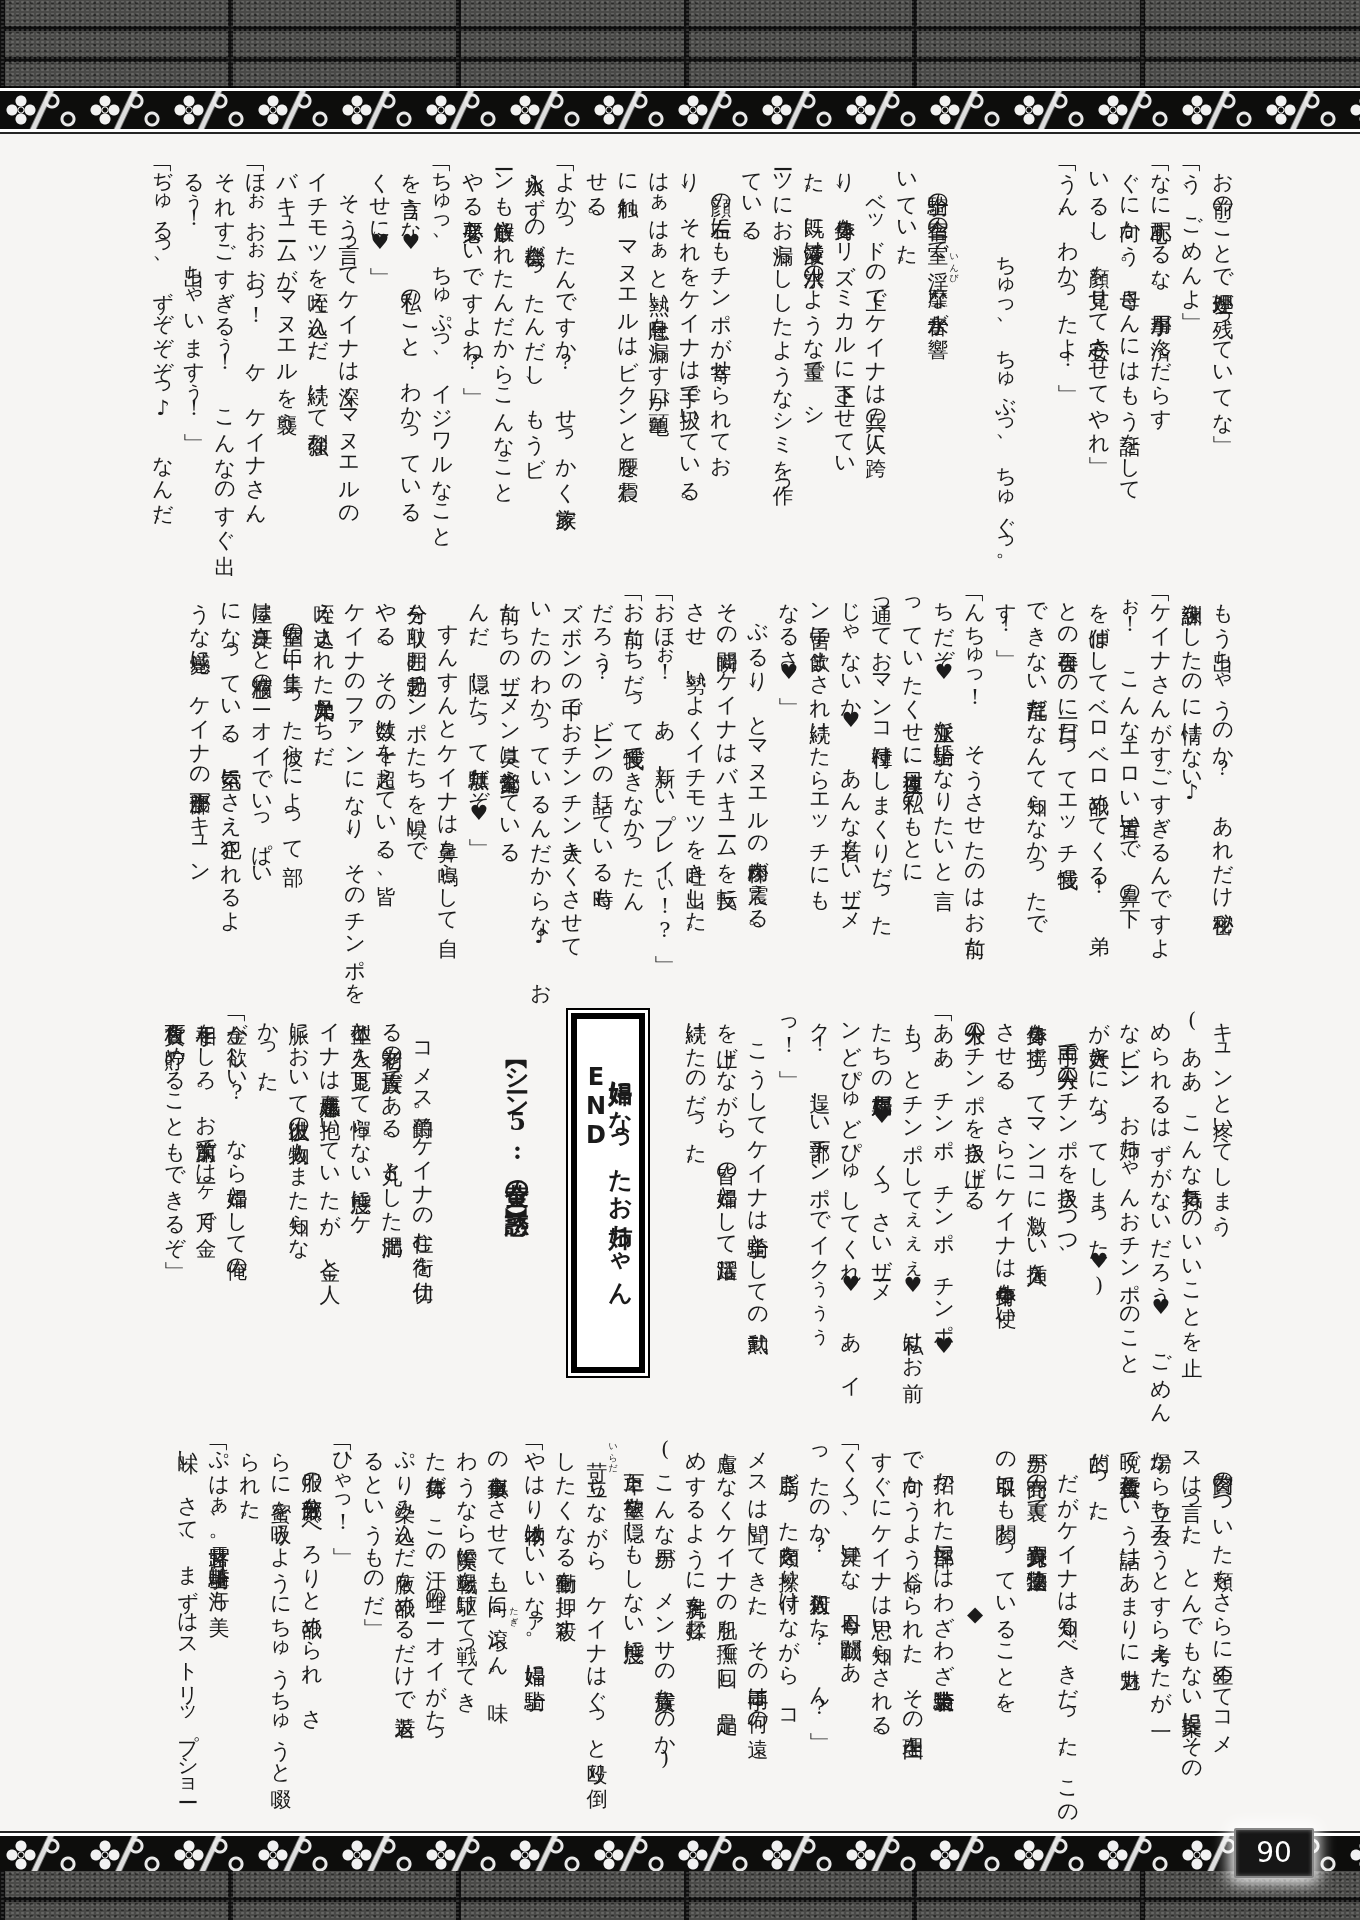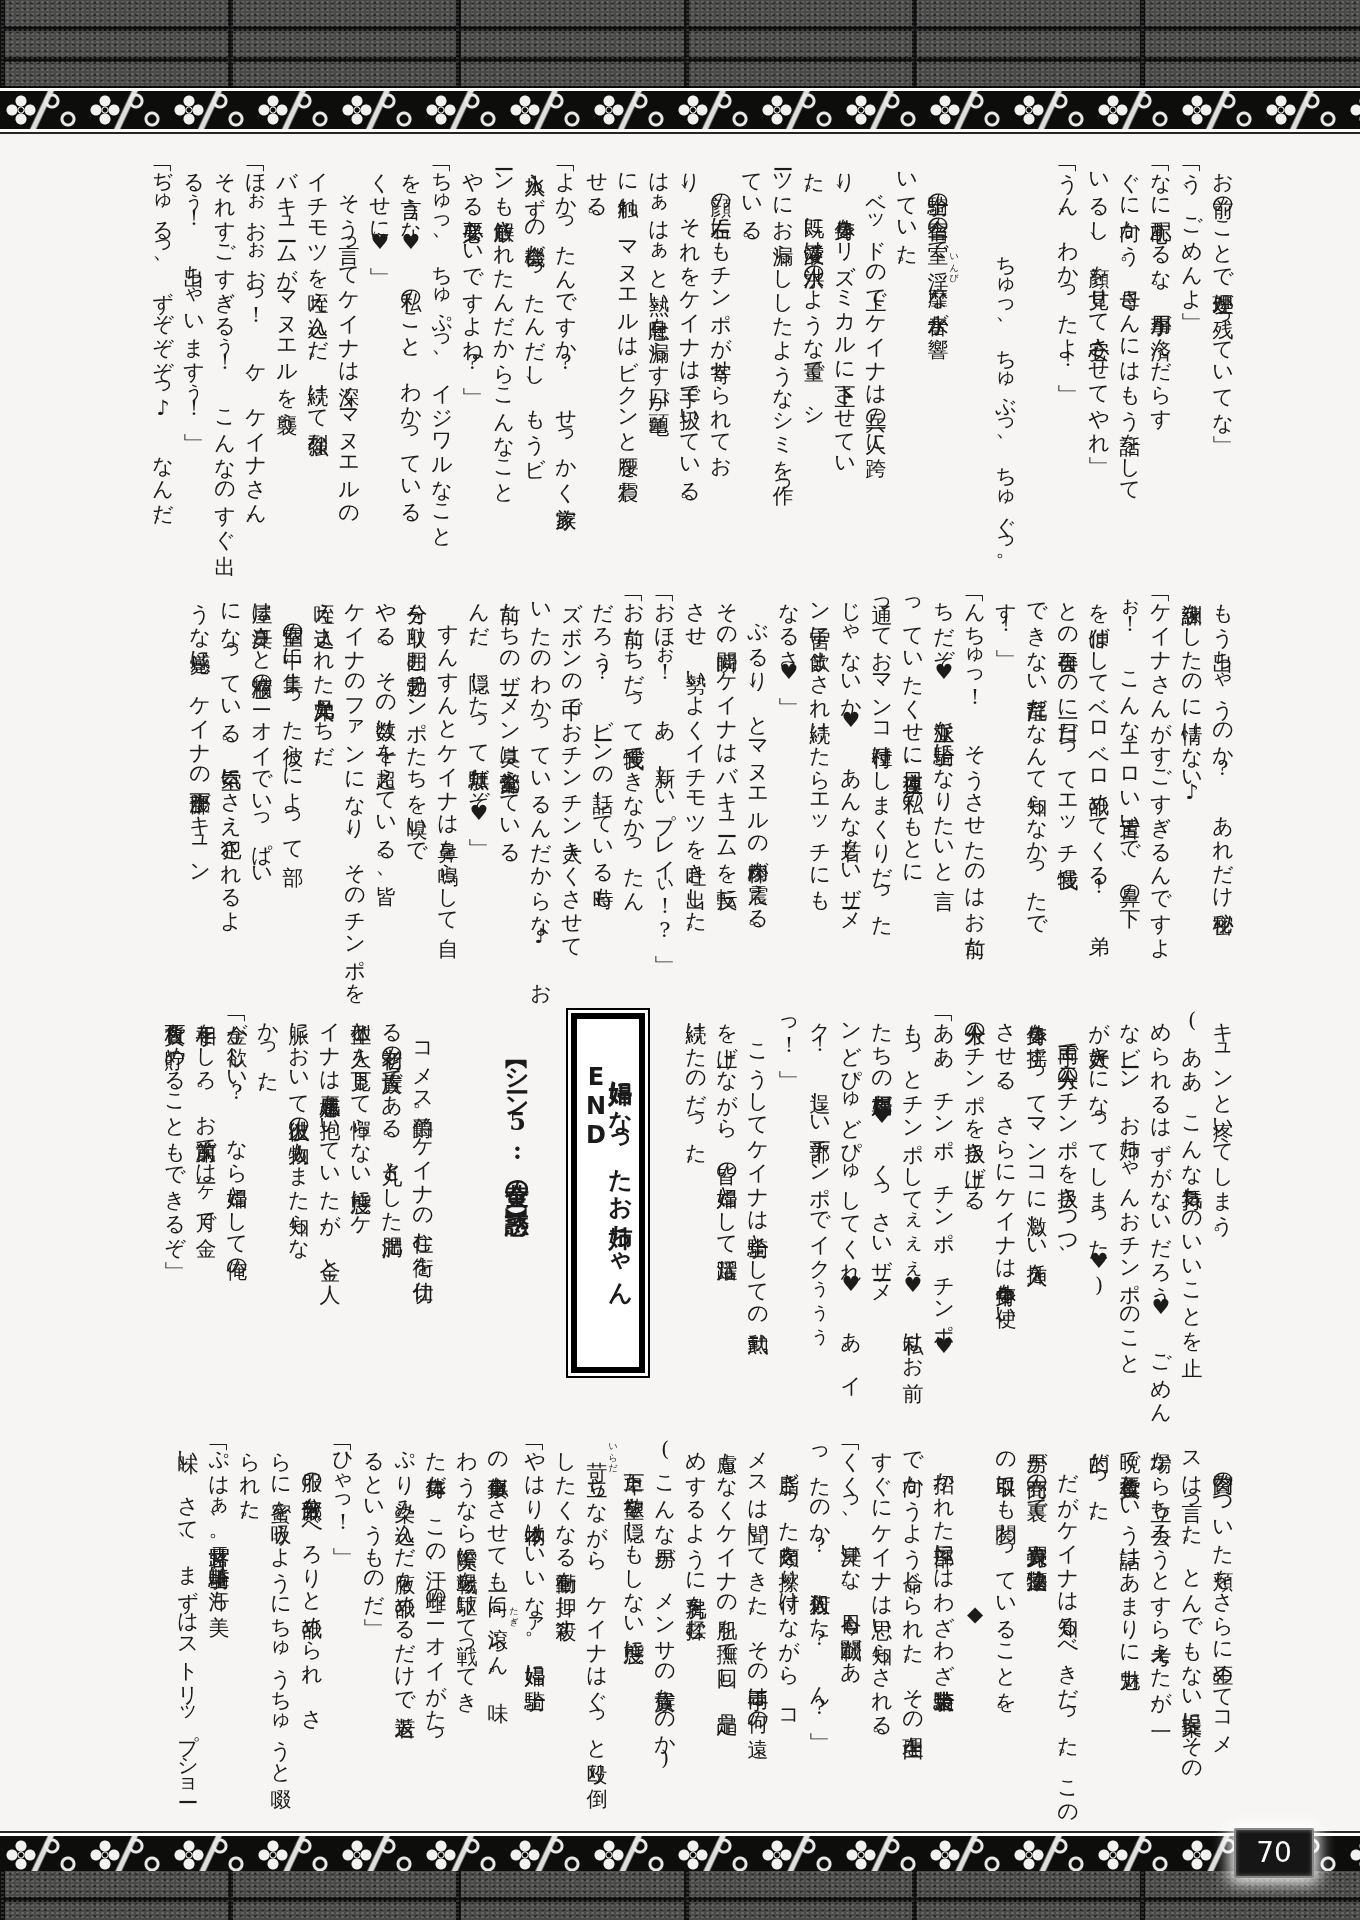--- a/index.html
+++ b/index.html
@@ -242,15 +242,15 @@
       <div class="col">らに蜜を吸うようにちゅうちゅうと啜</div>
       <div class="col">られた。</div>
       <div class="col">「ぷはぁ、甘露甘露。雌騎士は汗も美</div>
       <div class="col">味い。さて、まずはストリップショー</div>
     </section>
 
   <div class="ornament ornament-bottom"></div>
   <div class="brick brick-bottom"></div>
 
   <div class="page-number-badge">
-    <span>70</span>
+    <span>90</span>
   </div>
 </div>
 
 </body></html>

